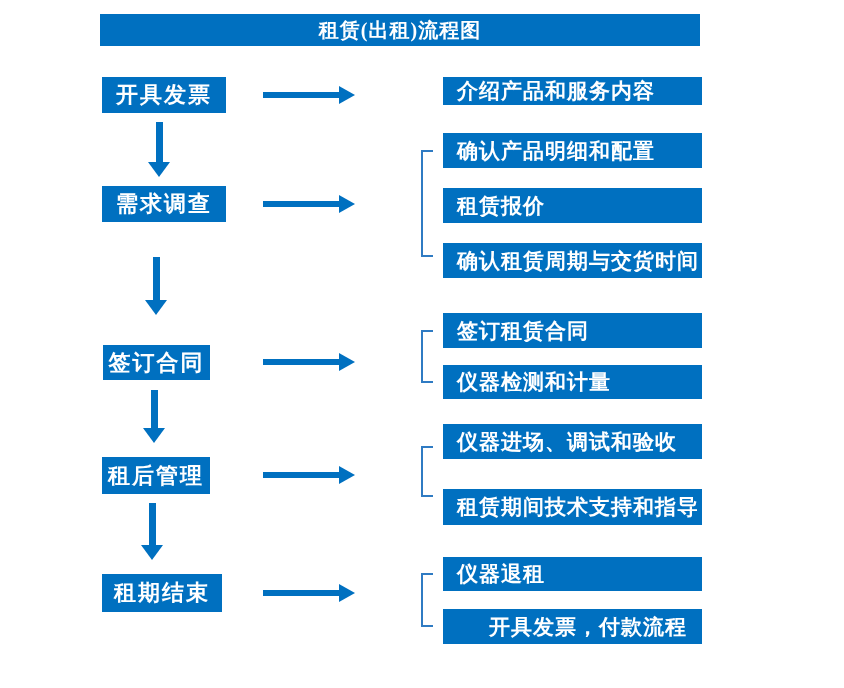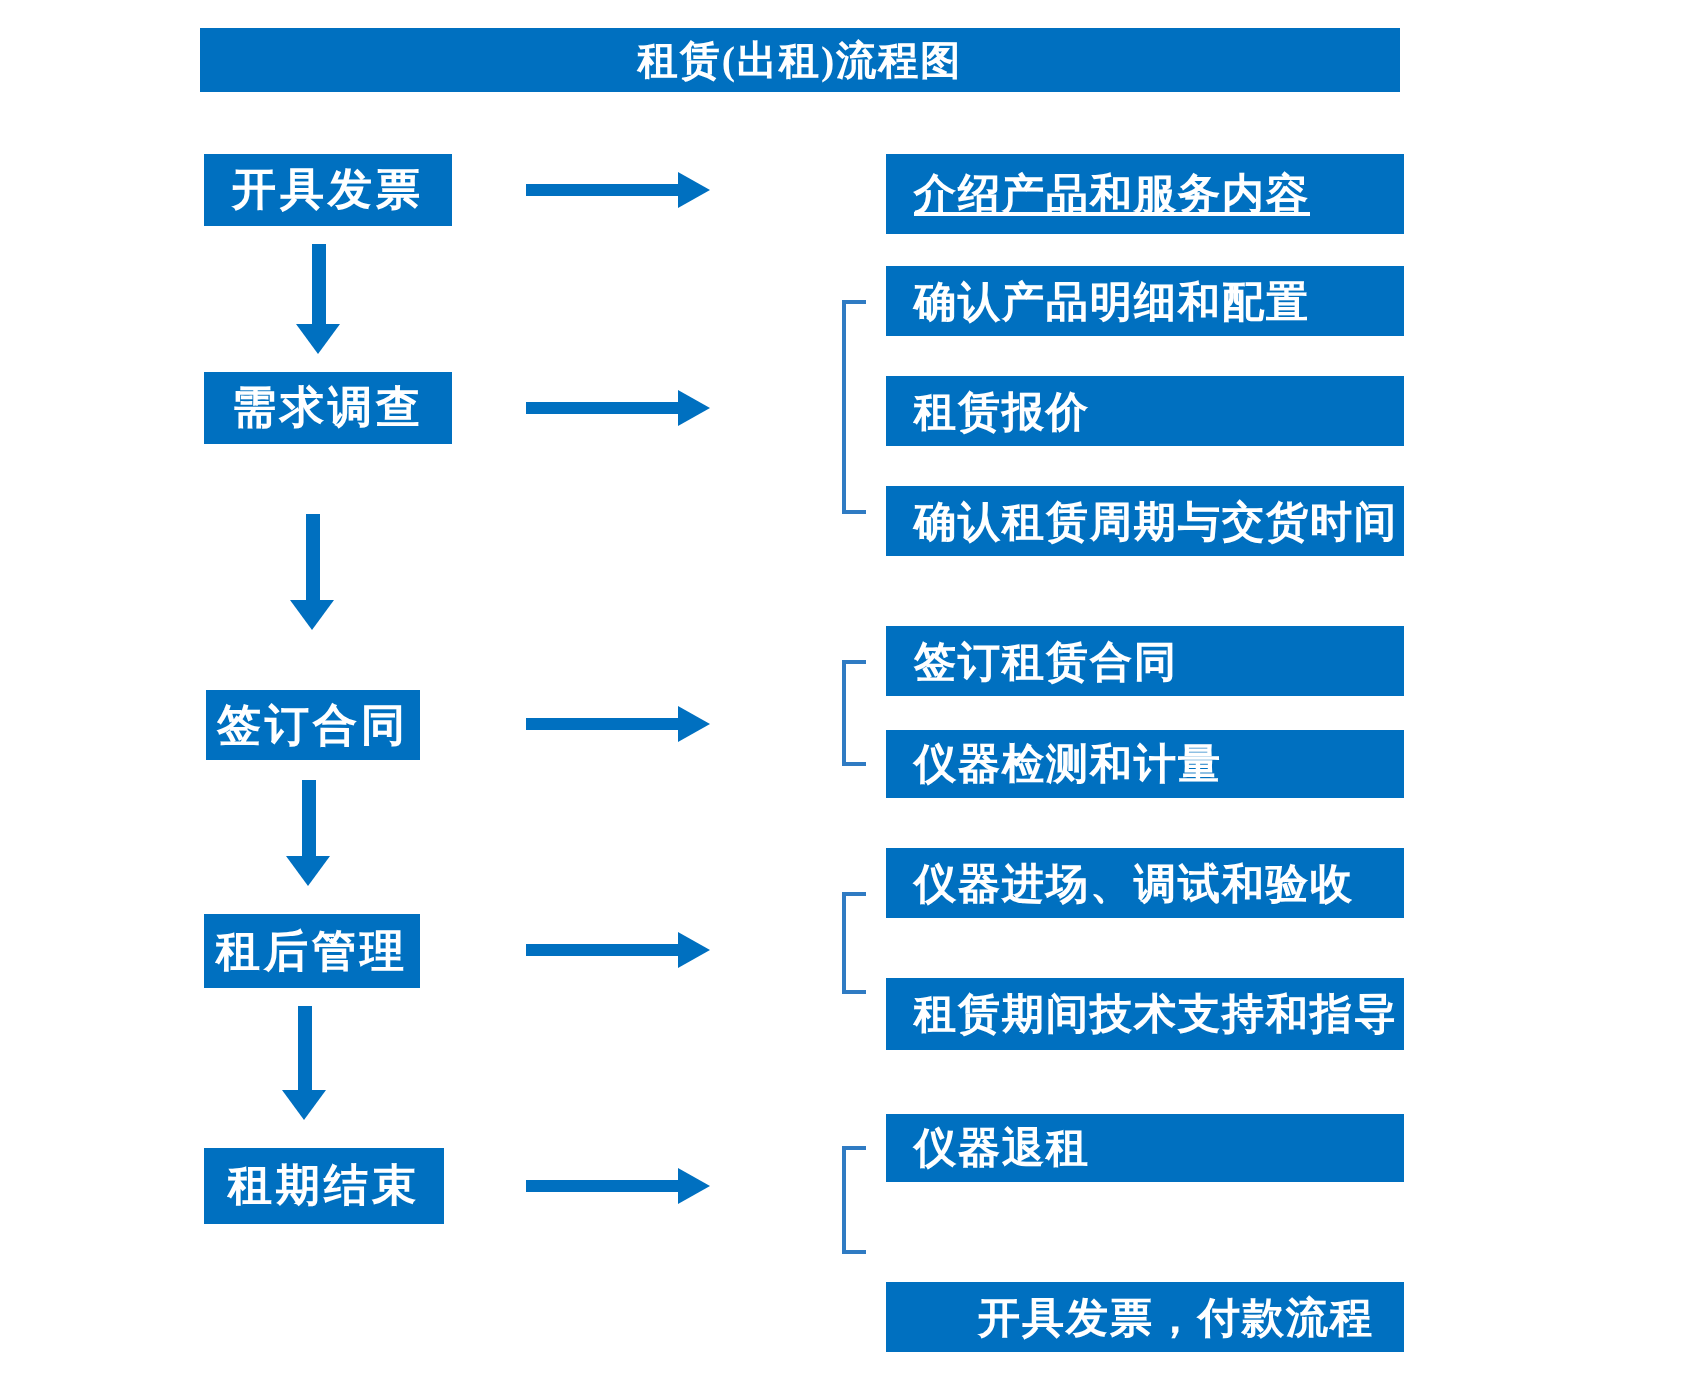--- a/index.html
+++ b/index.html
@@ -27,30 +27,30 @@
   }
   .stage{justify-content:center;font-size:22px;letter-spacing:2px;}
   .detail{left:443px;width:259px;height:35px;padding-left:14px;font-size:21px;letter-spacing:1px;}
 
   #stage-1{left:102px;top:77px;width:124px;height:36px;}
   #stage-2{left:102px;top:186px;width:124px;height:36px;}
   #stage-3{left:103px;top:345px;width:107px;height:35px;}
   #stage-4{left:102px;top:457px;width:108px;height:37px;}
   #stage-5{left:102px;top:574px;width:120px;height:38px;}
 
-  #detail-1{top:77px;height:40px;text-decoration:underline;}
+  #detail-1{top:77px;height:28px;}
   #detail-2{top:133px;}
   #detail-3{top:188px;}
   #detail-4{top:243px;}
   #detail-5{top:313px;}
   #detail-6{top:365px;height:34px;}
   #detail-7{top:424px;}
   #detail-8{top:489px;height:36px;}
   #detail-9{top:557px;height:34px;}
-  #detail-10{top:641px;padding-left:46px;}
+  #detail-10{top:609px;padding-left:46px;}
 
   .harrow{position:absolute;left:263px;width:92px;height:18px;}
   .hshaft{position:absolute;left:0;top:6px;width:76px;height:6px;background:var(--primary);}
   .hhead{position:absolute;right:0;top:0;width:0;height:0;
     border-left:16px solid var(--primary);
     border-top:9px solid transparent;border-bottom:9px solid transparent;}
   #ha-1{top:86px;} #ha-2{top:195px;} #ha-3{top:353px;} #ha-4{top:466px;} #ha-5{top:584px;}
 
   .varrow{position:absolute;width:22px;}
   .vshaft{position:absolute;left:7.5px;top:0;width:7px;height:calc(100% - 15px);background:var(--primary);}

